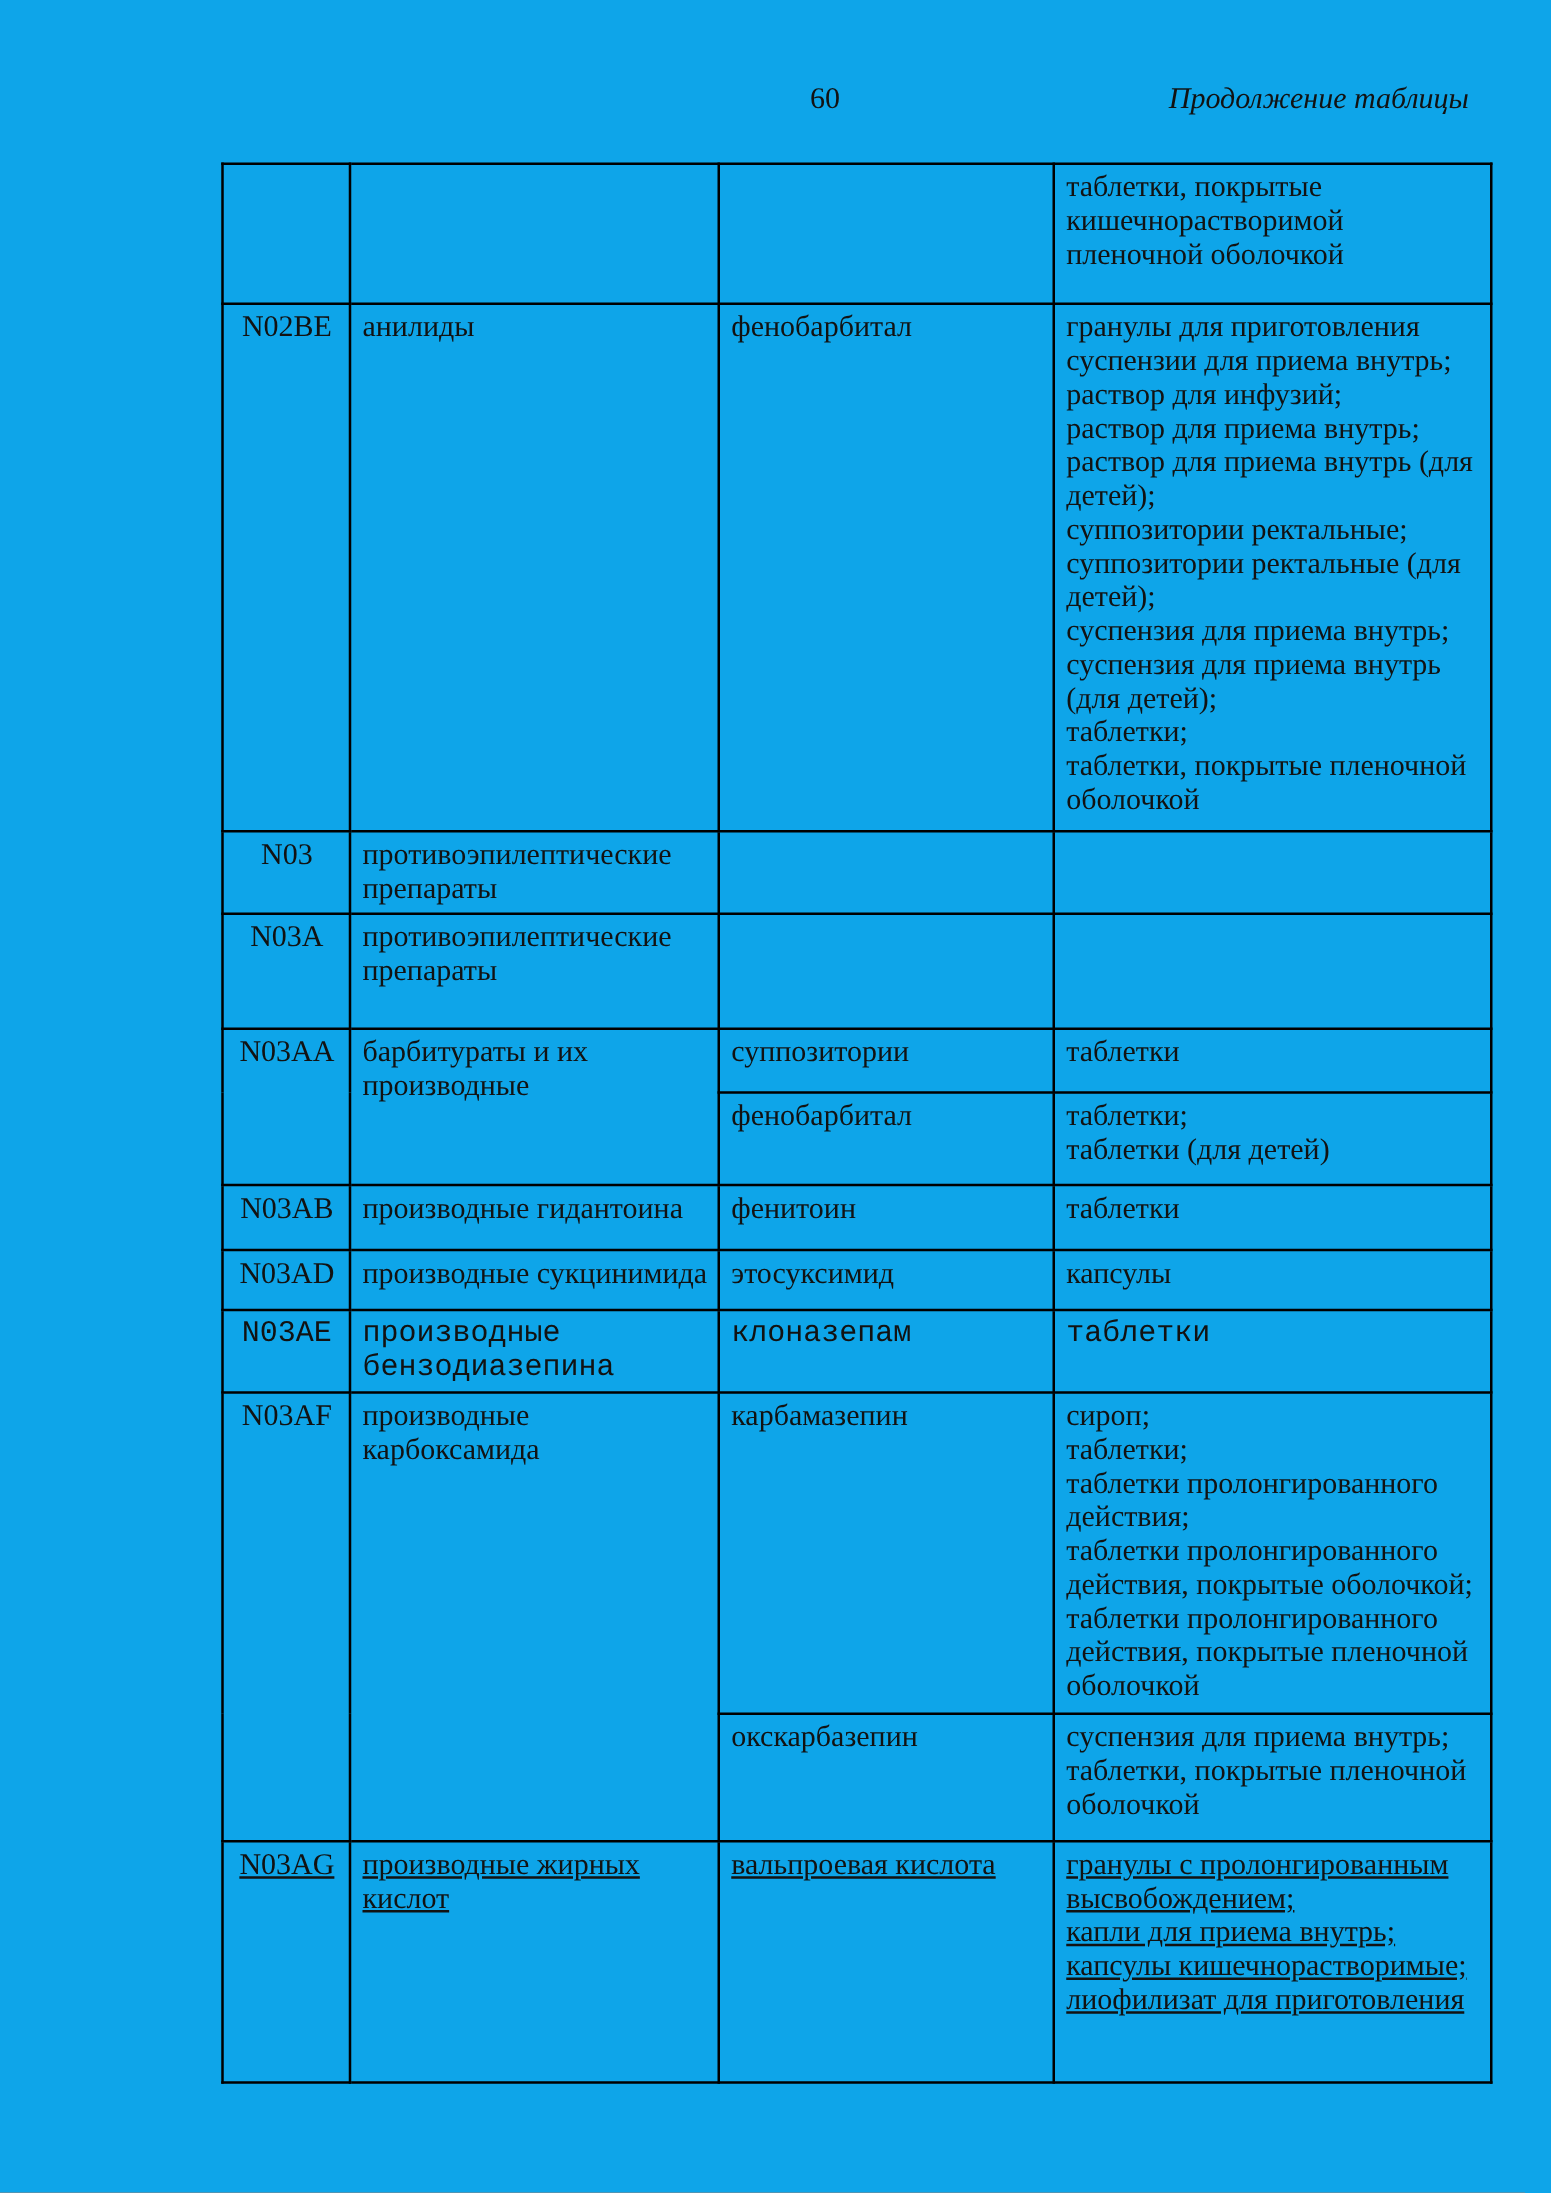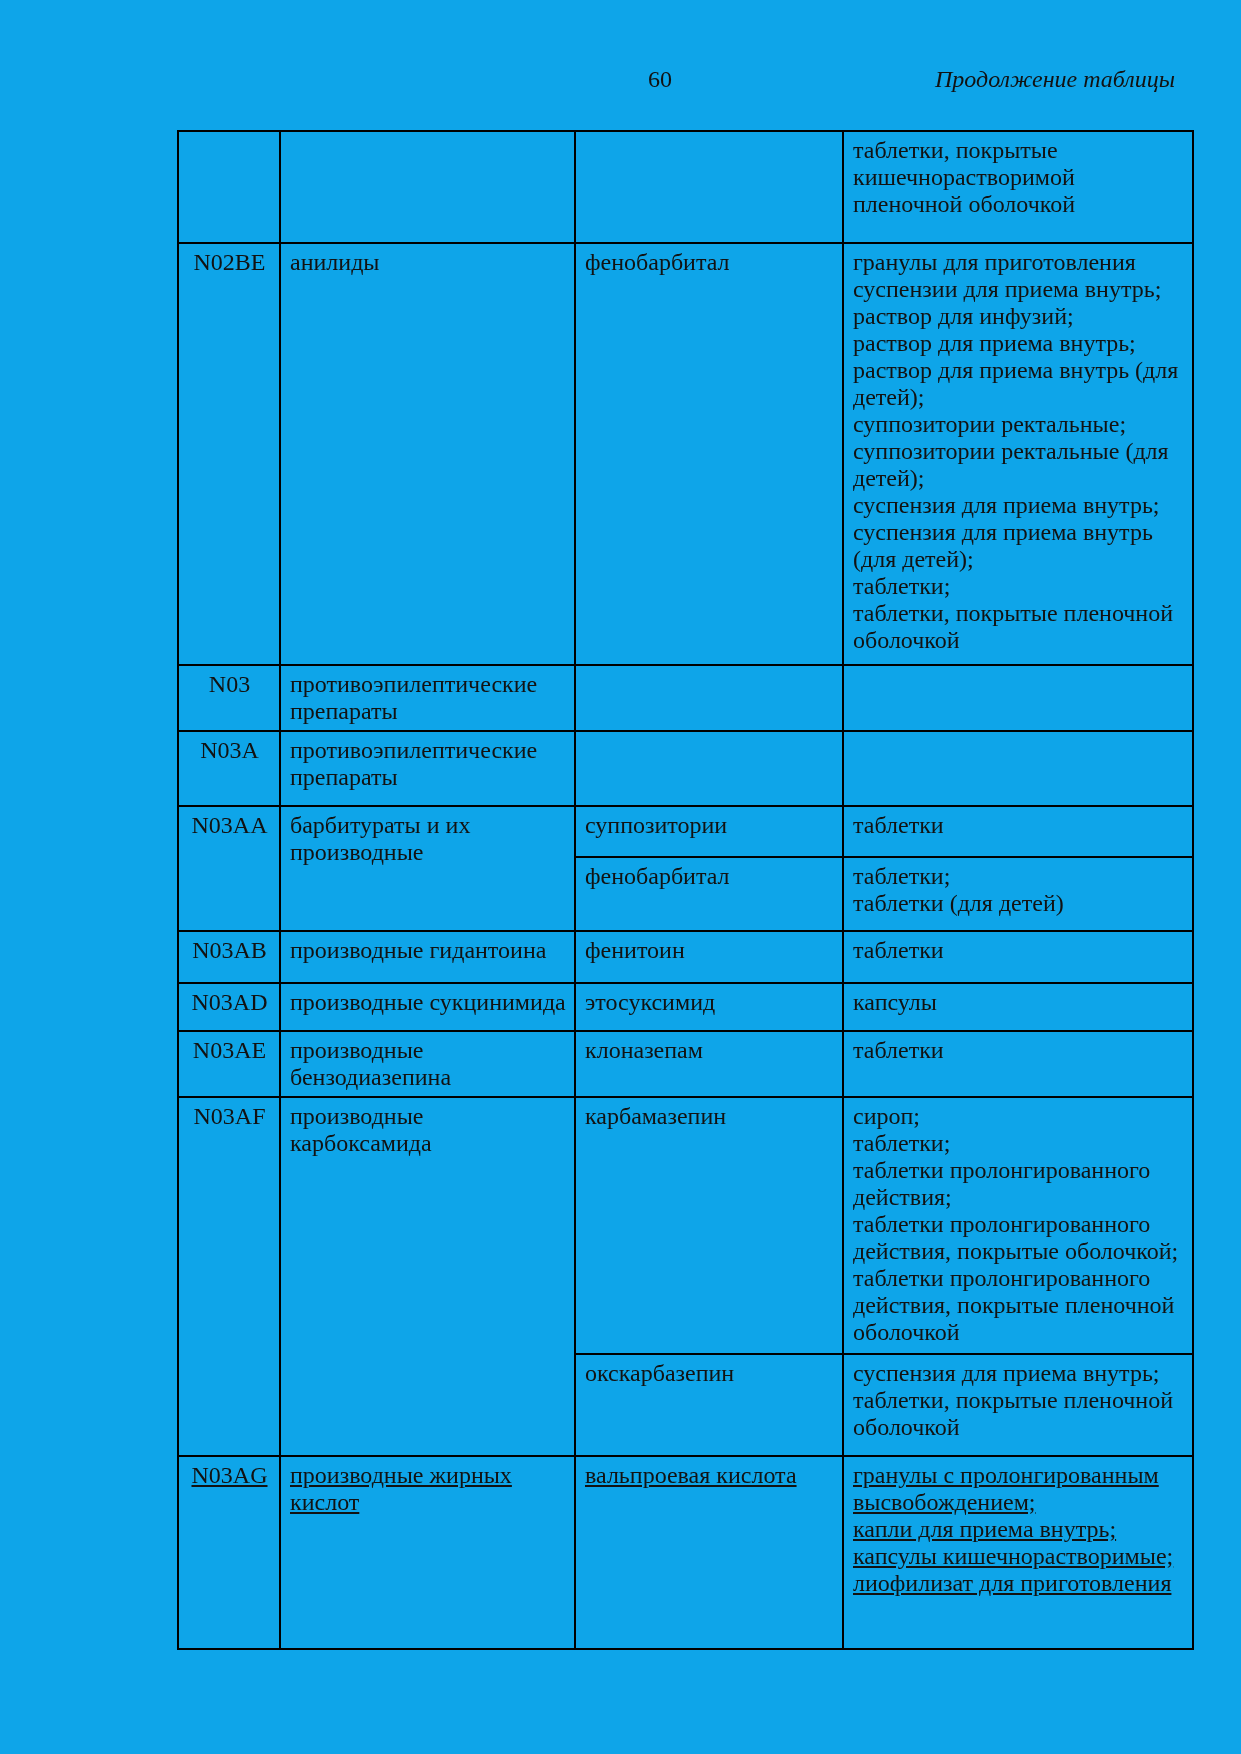--- a/index.html
+++ b/index.html
@@ -86,21 +86,21 @@
 таблетки, покрытые пленочной оболочкой</td>
       </tr>
 
       <tr style="height:56px;">
         <td class="code-cell">N03</td>
         <td>противоэпилептические препараты</td>
         <td></td>
         <td></td>
       </tr>
 
-      <tr style="height:75px;">
+      <tr style="height:92px;">
         <td class="code-cell">N03A</td>
         <td>противоэпилептические препараты</td>
         <td></td>
         <td></td>
       </tr>
 
       <tr style="height:51px;">
         <td class="code-cell" rowspan="2">N03AA</td>
         <td rowspan="2">барбитураты и их производные</td>
         <td>суппозитории</td>
@@ -119,21 +119,21 @@
         <td>таблетки</td>
       </tr>
 
       <tr style="height:48px;">
         <td class="code-cell">N03AD</td>
         <td>производные сукцинимида</td>
         <td>этосуксимид</td>
         <td>капсулы</td>
       </tr>
 
-      <tr style="height:62px;">
+      <tr style="height:62px;font-family:Liberation Mono, monospace;">
         <td class="code-cell">N03AE</td>
         <td>производные бензодиазепина</td>
         <td>клоназепам</td>
         <td>таблетки</td>
       </tr>
 
       <tr style="height:257px;">
         <td class="code-cell" rowspan="2">N03AF</td>
         <td rowspan="2">производные карбоксамида</td>
         <td>карбамазепин</td>

